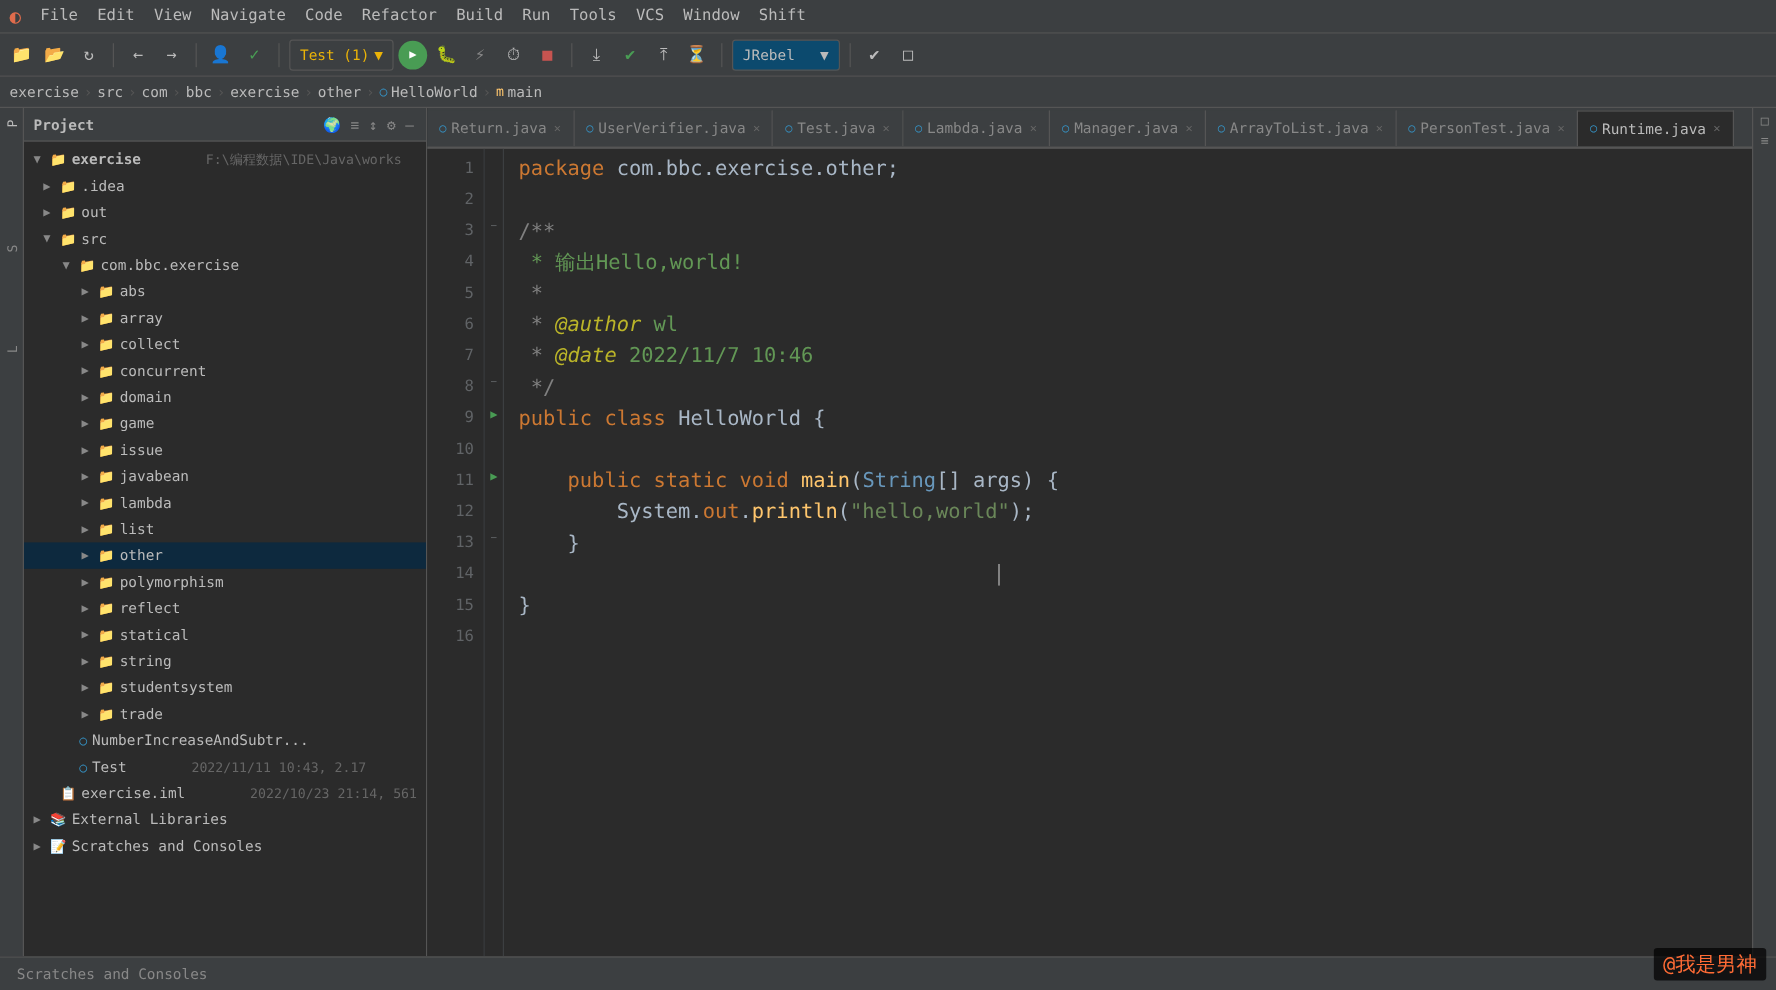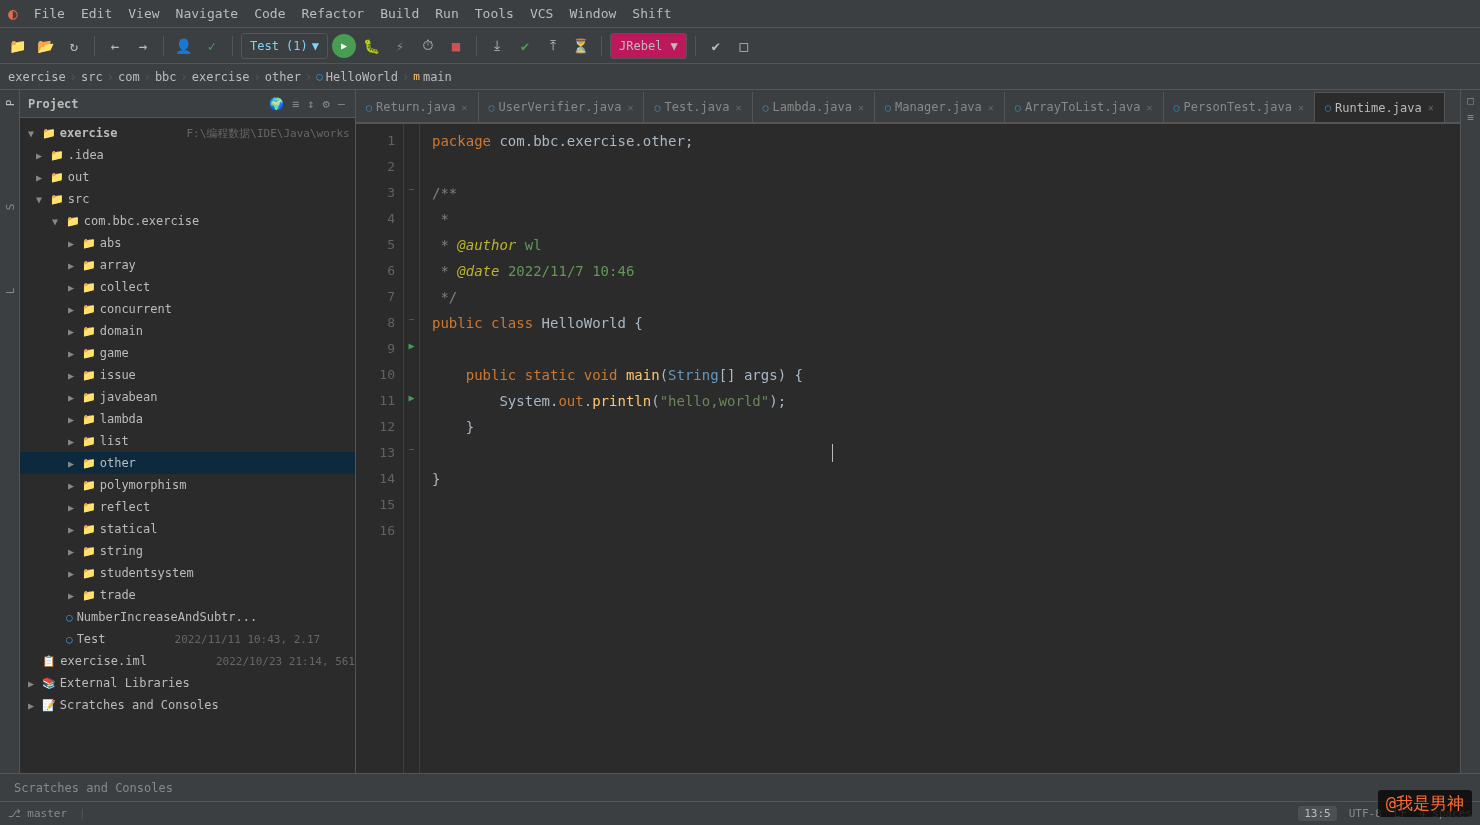--- a/index.html
+++ b/index.html
@@ -61,48 +61,48 @@
       cursor: pointer;
       border-radius: 3px;
       font-size: 14px;
     }
     .toolbar-separator { width: 1px; height: 20px; background: #555; margin: 0 4px; }
     .run-config {
       background: #3c3f41;
       border: 1px solid #555;
       border-radius: 3px;
       padding: 2px 8px;
-      color: #7dd3fc;
+      color: #eab308;
       display: flex;
       align-items: center;
       gap: 4px;
       cursor: pointer;
       height: 26px;
       font-size: 12px;
     }
     .run-btn {
       width: 24px; height: 24px;
       background: #499c54;
       border-radius: 50%;
       display: flex;
       align-items: center;
       justify-content: center;
       cursor: pointer;
       color: white;
       font-size: 10px;
     }
     .jrebel-btn {
-      background: #be185d;
+      background: #0c4a6e;
       border: 1px solid #555;
       border-radius: 3px;
       padding: 2px 8px;
       color: #bbbbbb;
       display: flex;
       align-items: center;
-      gap: 8px;
+      gap: 21px;
       cursor: pointer;
       height: 26px;
       font-size: 12px;
     }
 
     
     .breadcrumb-bar {
       background: #3c3f41;
       height: 26px;
       display: flex;
@@ -155,21 +155,21 @@
     .tree-item.selected { background: #0d293e; }
     .tree-indent-1 { padding-left: 16px; }
     .tree-indent-2 { padding-left: 32px; }
     .tree-indent-3 { padding-left: 48px; }
     .tree-arrow { color: #888; margin-right: 4px; font-size: 10px; width: 10px; display: inline-block; }
     .folder-icon { color: #6897bb; margin-right: 4px; font-size: 11px; }
     .folder-icon-brown { color: #c4a35a; margin-right: 4px; font-size: 11px; }
     .file-icon { color: #3592c4; margin-right: 4px; font-size: 11px; }
     .iml-icon { color: #888; margin-right: 4px; font-size: 11px; }
     .tree-label { color: #bbbbbb; }
-    .tree-meta { color: #666; font-size: 11px; margin-left: 21px; padding-left: 48px; }
+    .tree-meta { color: #666; font-size: 11px; margin-left: 6px; padding-left: 48px; }
     .tree-root-label { color: #bbbbbb; font-weight: bold; }
 
     
     .tabs-bar {
       background: #3c3f41;
       height: 34px;
       display: flex;
       align-items: flex-end;
       border-bottom: 2px solid #555;
       overflow: hidden;
@@ -210,21 +210,21 @@
       line-height: 26px;
       user-select: none;
       border-right: 1px solid #3c3f41;
       padding-top: 4px;
     }
     .code-content {
       flex: 1;
       padding: 4px 0 4px 12px;
       overflow: auto;
       line-height: 26px;
-      font-size: 14px;
+      font-size: 17px;
     }
     .code-line {
       display: flex;
       align-items: center;
       min-height: 26px;
       position: relative;
     }
 
     
     .kw { color: #cc7832; }
@@ -713,20 +713,23 @@
             <span class="kw">package</span>
             <span class="plain">&nbsp;com.bbc.exercise.other;</span>
           </div>
 
           <div class="code-line">&nbsp;</div>
 
           <div class="code-line">
             <span class="comment">/**</span>
           </div>
 
+          <div class="code-line">
+            <span class="comment-green">&nbsp;*&nbsp;输出Hello,world!</span>
+          </div>
 
           <div class="code-line">
             <span class="comment">&nbsp;*</span>
           </div>
 
           <div class="code-line">
             <span class="comment">&nbsp;*&nbsp;</span>
             <span class="annotation-italic">@author</span>
             <span class="comment-green">&nbsp;wl</span>
           </div>
@@ -797,25 +800,15 @@
     <div class="right-sidebar">
       <div style="color:#888;font-size:11px;cursor:pointer;margin-bottom:4px;">□</div>
       <div style="color:#888;font-size:11px;cursor:pointer;">≡</div>
     </div>
   </div>
 
   <div class="bottom-tabs">
     <div class="bottom-tab">Scratches and Consoles</div>
   </div>
 
-  <div class="status-bar">
-    <span style="color:#888;">⎇ master</span>
-    <span style="color:#555;">|</span>
-    <div class="status-right">
-      <span class="status-badge">13:5</span>
-      <span>UTF-8</span>
-      <span>LF</span>
-      <span>4 spaces</span>
-    </div>
-  </div>
 </div>
 
 <div class="watermark">@我是男神</div>
 
 </body></html>

